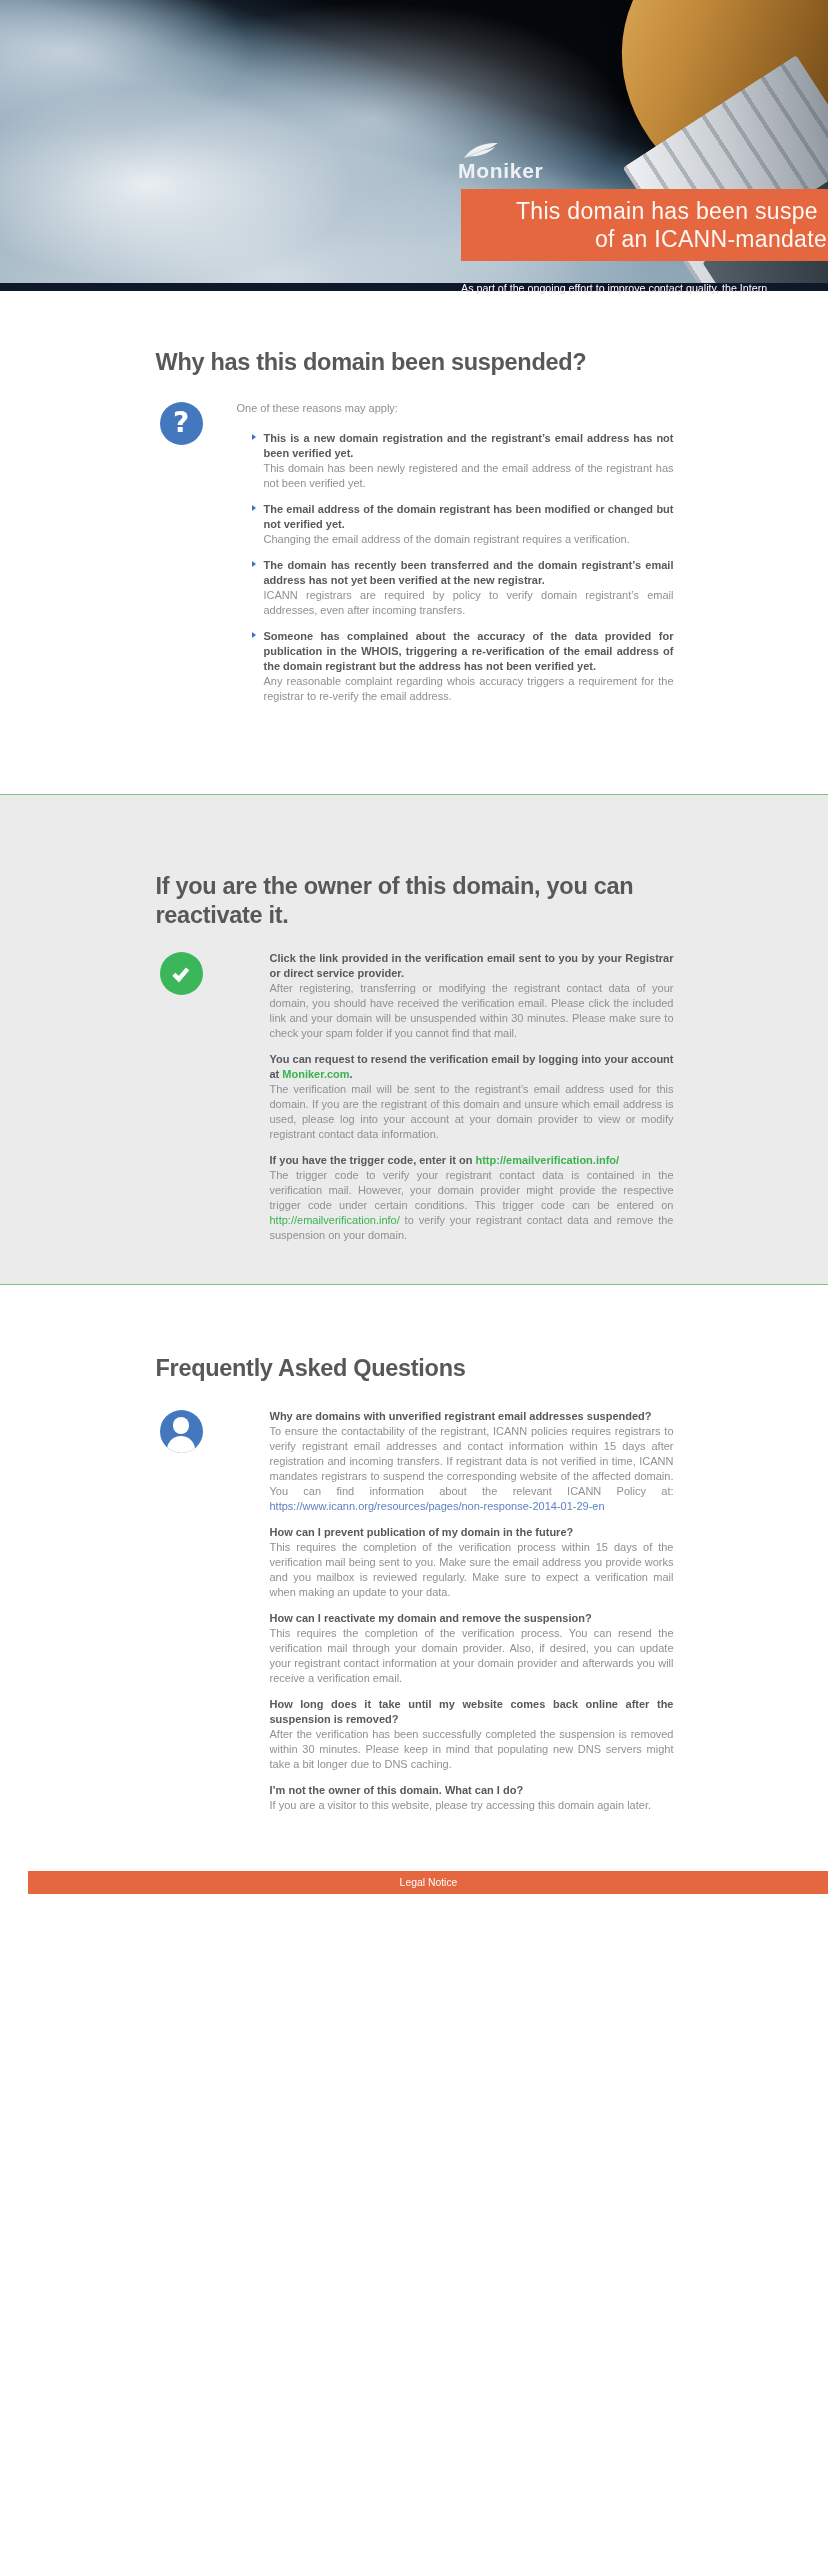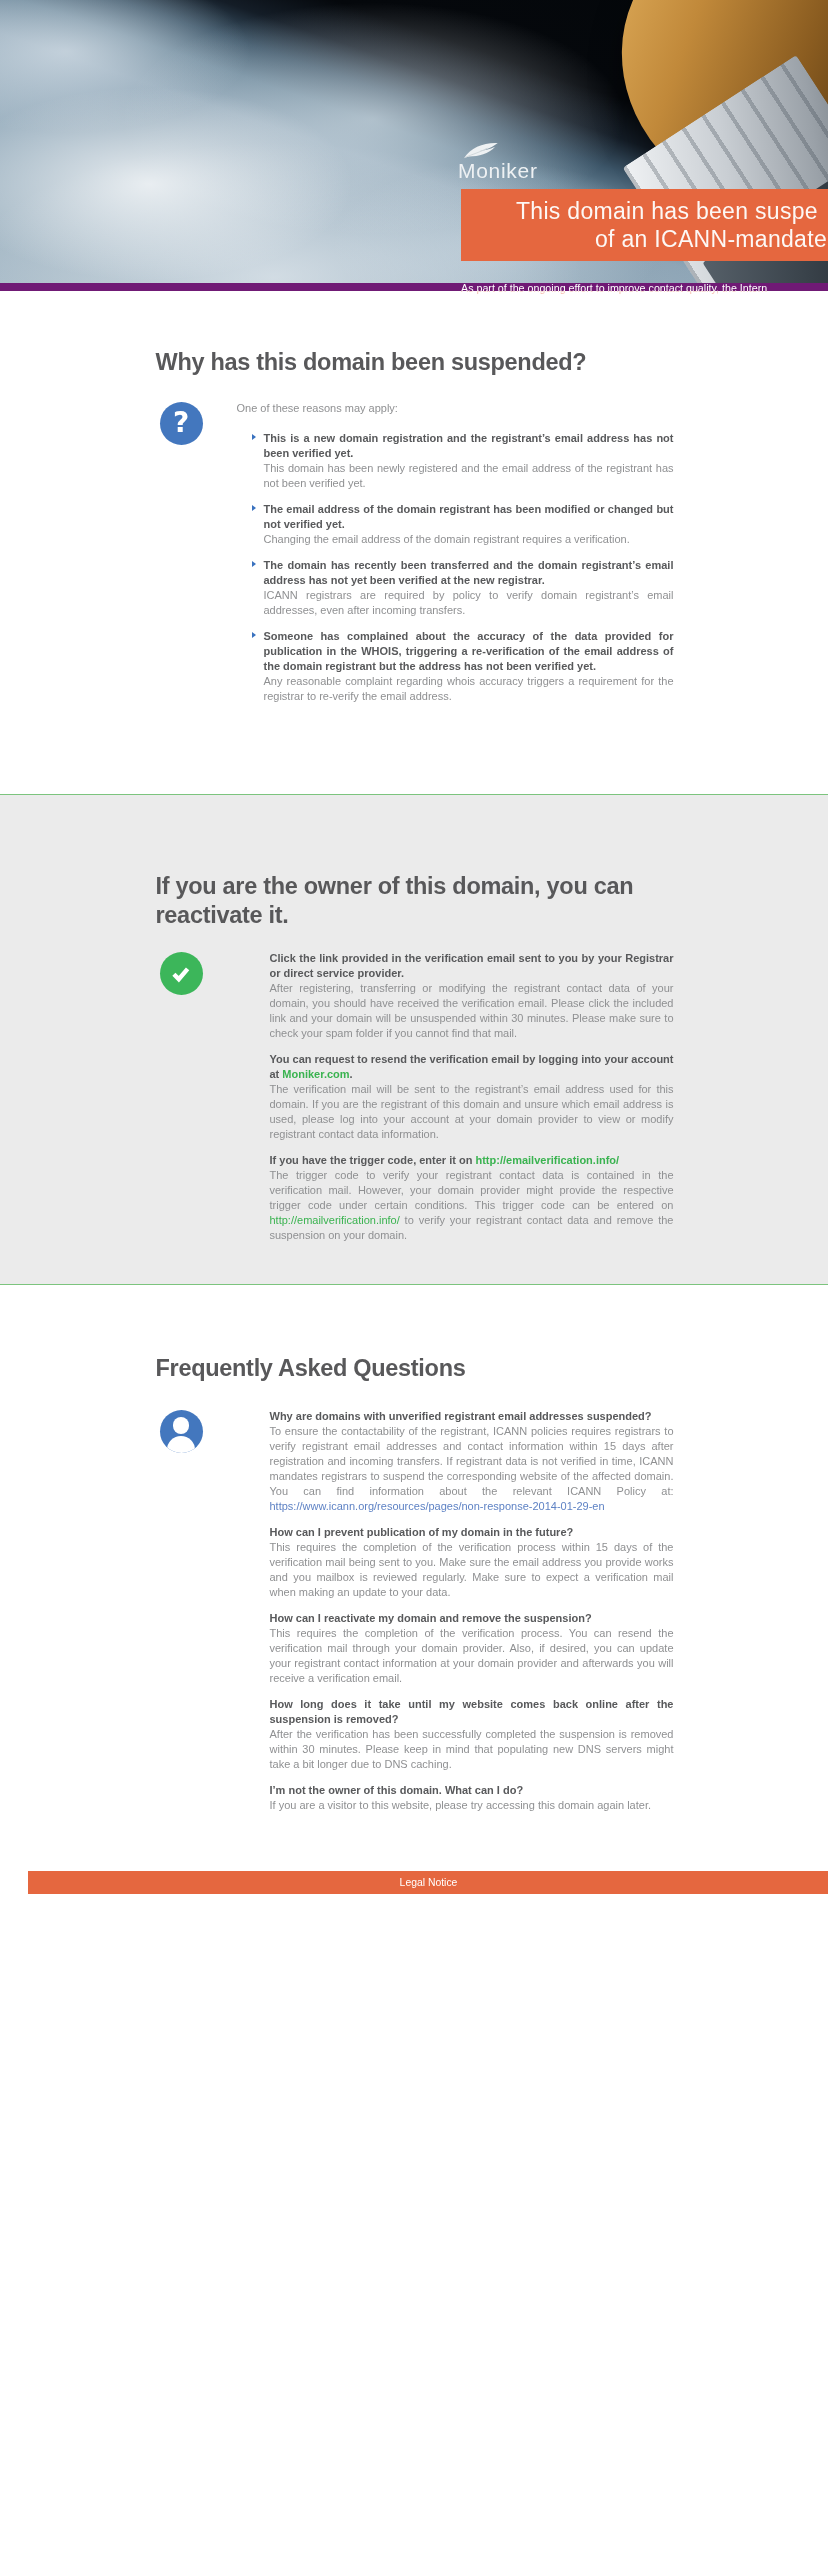--- a/index.html
+++ b/index.html
@@ -28,31 +28,31 @@
     transform:rotate(-33deg); border-radius:4.1px;
     background:
       repeating-linear-gradient(90deg, rgba(55,65,75,.28) 0 4.1px, transparent 4.1px 23.5px),
       linear-gradient(115deg,#f0f2f4 0%,#c9ced3 40%,#9aa1a8 75%,#6e757c 100%); }
   .sat-truss2 { position:absolute; right:-48px; top:211px; width:159px; height:104px;
     transform:rotate(-33deg); border-radius:2.8px;
     background:linear-gradient(120deg,#566069 0%,#39424a 55%,#22282e 100%); }
 
   .logo { position:absolute; left:458px; top:141px; color:#eef1f3; z-index:4; }
   .logo svg { display:block; margin-left:2.8px; }
-  .logo-text { font-size:21px; line-height:22px; letter-spacing:0.7px; color:#eef1f3; }
+  .logo-text { font-size:21px; line-height:22px; letter-spacing:0.7px; color:#eef1f3;font-weight:bold; }
 
   .banner { position:absolute; left:461px; top:189px; width:608px; height:72px;
     background:#e5673f; z-index:3; }
   .banner .l1 { position:absolute; left:55px; top:8.3px; font-size:23px; line-height:28px;
     color:#fdf8f5; white-space:nowrap; letter-spacing:0.3px; }
   .banner .l2 { position:absolute; left:134px; top:36px; font-size:23px; line-height:28px;
     color:#fdf8f5; white-space:nowrap; letter-spacing:0.3px; }
 
   
-  .strip { position:relative; height:7.6px; background:#701a75; z-index:5; }
+  .strip { position:relative; height:7.6px; background:#0f172a; z-index:5; }
   .strip .t { position:absolute; left:461px; top:-1.4px; font-size:10.7px; line-height:13px;
     white-space:nowrap; }
   .strip .t.white { color:#ffffff; clip-path: inset(0 0 3.5px 0); }
   .strip .t.ghost { color: rgba(229,103,63,.42); clip-path: inset(9.7px 0 0 0); }
 
   
   .container { width:518px; margin:0 auto; }
   h1,h2,h3 { font-size:23.5px; font-weight:bold; color:#58585a; margin:0; letter-spacing:-0.3px; line-height:29px; }
   .row { display:flex; }
   .icon-col { flex:0 0 81px; padding-left:4.1px; padding-top:1.4px; }

